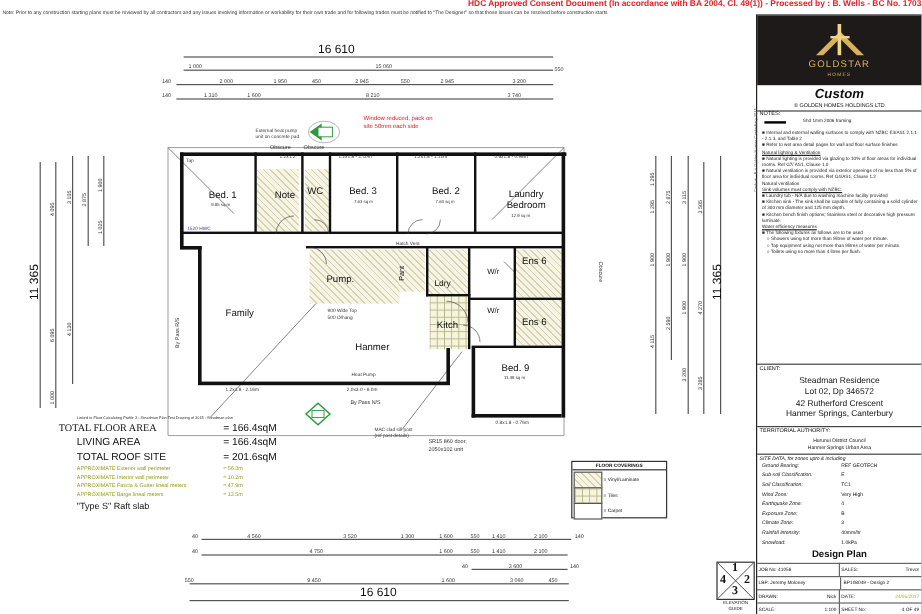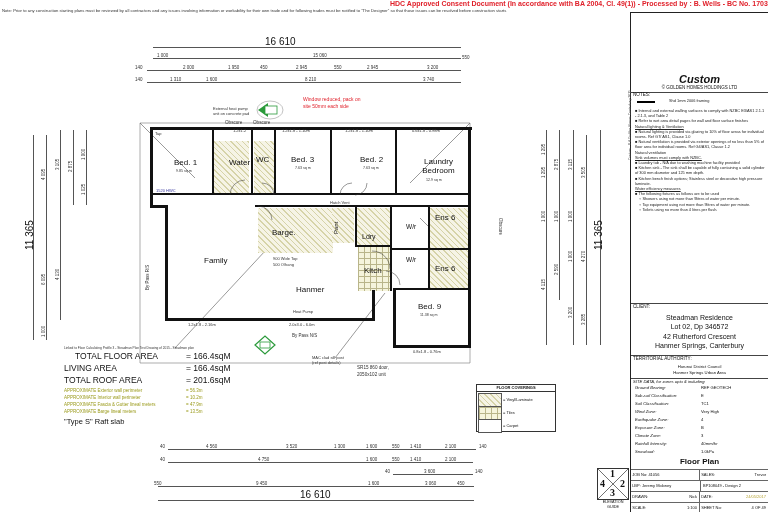--- a/index.html
+++ b/index.html
@@ -171,36 +171,36 @@
       <path d="M 200 75 A 12 12 0 0 1 212 63"></path>
       <path d="M 215 75 A 12 12 0 0 0 227 63"></path>
       <path d="M 118 86 A 14 14 0 0 1 132 100"></path>
       <path d="M 232 131 A 18 18 0 0 1 250 149"></path>
       <path d="M 260 165 A 14 14 0 0 0 246 151"></path>
     </g>
   </svg>
 
   <div class="room-label" style="left:174px;top:158px;">Bed. 1</div>
   <div class="room-area" style="left:176px;top:169px;">9.85 sq m</div>
-  <div class="room-label" style="left:229px;top:158px;">Water</div>
+  <div class="room-label" style="left:229px;top:158px;">Note</div>
   <div class="room-label" style="left:256px;top:155px;">WC</div>
   <div class="room-label" style="left:291px;top:155px;">Bed. 3</div>
   <div class="room-area" style="left:295px;top:166px;">7.63 sq m</div>
   <div class="room-label" style="left:360px;top:155px;">Bed. 2</div>
   <div class="room-area" style="left:363px;top:166px;">7.63 sq m</div>
   <div class="room-label" style="left:416px;top:157px;width:45px;text-align:center;white-space:normal;line-height:9px;">Laundry Bedroom</div>
   <div class="room-area" style="left:426px;top:178px;">12.9 sq m</div>
-  <div class="room-label" style="left:272px;top:228px;">Barge.</div>
+  <div class="room-label" style="left:272px;top:228px;">Pump.</div>
   <div class="room-label vert" style="left:333px;top:234px;font-size:6px;">Pant</div>
   <div class="room-label" style="left:362px;top:233px;font-size:7px;">Ldry</div>
   <div class="room-label" style="left:435px;top:213px;">Ens 6</div>
   <div class="room-label" style="left:435px;top:264px;">Ens 6</div>
   <div class="room-label" style="left:406px;top:223px;font-size:6.5px;">W/r</div>
   <div class="room-label" style="left:406px;top:256px;font-size:6.5px;">W/r</div>
-  <div class="room-label" style="left:204px;top:256px;">Family</div>
+  <div class="room-label" style="left:188px;top:256px;">Family</div>
   <div class="room-label" style="left:296px;top:285px;">Hanmer</div>
   <div class="room-label" style="left:364px;top:266px;">Kitch</div>
   <div class="room-label" style="left:418px;top:302px;">Bed. 9</div>
   <div class="room-area" style="left:420px;top:313px;">11.38 sq m</div>
 
   <div class="red-note" style="left:303px;top:96px;">
     <div>Window reduced, pack on</div>
     <div>site 50mm each side</div>
   </div>
   <div class="small-note" style="left:213px;top:106px;line-height:5px;">
@@ -240,25 +240,25 @@
     <rect x="10" y="7" width="12" height="8" fill="#fff" stroke="#2a9a3a" stroke-width="0.8"></rect>
   </svg>
   <svg class="abs" style="left:253px;top:334px;" width="24" height="22">
     <polygon points="2,11 12,2 22,11 12,20" fill="#fff" stroke="#2a9a3a" stroke-width="1.2"></polygon>
     <rect x="7" y="8" width="10" height="6" fill="#fff" stroke="#2a9a3a" stroke-width="0.8"></rect>
   </svg>
 </div>
 
 <div>
   <div class="small-note" style="left:64px;top:346px;font-size:3.2px;">Linked to Floor Calculating Profile 3 - Steadman Plan Test Drawing of 2015 - Steadman plan</div>
-  <div class="area-row" style="left:75px;top:351px;">TOTAL FLOOR AREA</div>
+  <div class="area-row" style="left:49px;top:351px;font-family:Liberation Serif, serif;">TOTAL FLOOR AREA</div>
   <div class="area-row" style="left:186px;top:351px;">= 166.4sqM</div>
   <div class="area-row" style="left:64px;top:363px;">LIVING AREA</div>
   <div class="area-row" style="left:186px;top:363px;">= 166.4sqM</div>
-  <div class="area-row" style="left:64px;top:375px;">TOTAL ROOF AREA</div>
+  <div class="area-row" style="left:64px;top:375px;">TOTAL ROOF SITE</div>
   <div class="area-row" style="left:186px;top:375px;">= 201.6sqM</div>
   <div class="approx-row" style="left:64px;top:388px;">APPROXIMATE Exterior wall perimeter</div>
   <div class="approx-row" style="left:186px;top:388px;">= 56.3m</div>
   <div class="approx-row" style="left:64px;top:395px;">APPROXIMATE Interior wall perimeter</div>
   <div class="approx-row" style="left:186px;top:395px;">= 10.2m</div>
   <div class="approx-row" style="left:64px;top:402px;">APPROXIMATE Fascia &amp; Gutter lineal meters</div>
   <div class="approx-row" style="left:186px;top:402px;">= 47.9m</div>
   <div class="approx-row" style="left:64px;top:409px;">APPROXIMATE Barge lineal meters</div>
   <div class="approx-row" style="left:186px;top:409px;">= 13.5m</div>
   <div class="area-row" style="left:64px;top:417px;font-size:7.5px;">"Type S" Raft slab</div>
@@ -319,20 +319,29 @@
   <div class="elev-n" style="left:22px;top:9px;">2</div>
   <div class="elev-n" style="left:12px;top:18px;">3</div>
   <div class="elev-n" style="left:2px;top:9px;">4</div>
 </div>
 <div class="elev-lbl">
   <div>ELEVATION</div>
   <div>GUIDE</div>
 </div>
 
 <div class="tb">
+  <div class="tb-logo">
+    <svg class="abs" style="left:45px;top:5px;" width="48" height="30">
+      <polygon points="4,28 24,8 44,28 38,28 24,14 10,28" fill="#d9b25a"></polygon>
+      <rect x="22" y="2" width="3" height="26" fill="#f0d48a"></rect>
+      <rect x="16" y="12" width="16" height="2" fill="#f0d48a"></rect>
+    </svg>
+    <div class="tb-logo-text">GOLDSTAR</div>
+    <div class="tb-logo-sub">HOMES</div>
+  </div>
   <div class="tb-custom">Custom</div>
   <div class="tb-company">© GOLDEN HOMES HOLDINGS LTD</div>
   <div class="tb-hr" style="top:79px;"></div>
   <div class="tb-sec" style="top:79px;">NOTES:</div>
 
   <div class="tb-notes">
     <div style="position:relative;height:6px;">
       <span style="position:absolute;left:2px;top:2px;width:18px;border-top:2px solid #000;"></span>
       <span style="position:absolute;left:34px;top:-1px;">Shd 1mm 2006 framing</span>
     </div>
@@ -401,21 +410,21 @@
     </div>
   <div class="tb-site-row" style="top:428px;">
       <span class="k">Rainfall Intensity:</span>
       <span class="v">40mm/hr</span>
     </div>
   <div class="tb-site-row" style="top:436px;">
       <span class="k">Snowload:</span>
       <span class="v">1.0kPa</span>
     </div>
 
-  <div class="tb-floorplan">Floor Plan</div>
+  <div class="tb-floorplan">Design Plan</div>
 
   <div class="tb-grid">
     <div class="tb-cell" style="left:0;top:0;width:68px;border-right:1px solid #666;">&nbsp;<span>JOB No:</span> <span>41056</span></div>
     <div class="tb-cell" style="left:69px;top:0;width:68px;">&nbsp;<span>SALES:</span> <span style="position:absolute;right:2px;">Trevor</span></div>
     <div class="tb-cell" style="left:0;top:11px;width:137px;">&nbsp;<span>LBP:</span> <span>Jeremy Moloney</span> <span style="position:absolute;left:69px;border-left:1px solid #666;padding-left:2px;">BP108049 - Design 2</span></div>
     <div class="tb-cell" style="left:0;top:22px;width:68px;border-right:1px solid #666;">&nbsp;<span>DRAWN:</span><span style="position:absolute;right:2px;">Nick</span></div>
     <div class="tb-cell" style="left:69px;top:22px;width:68px;">&nbsp;<span>DATE:</span><span style="position:absolute;right:2px;color:#b9a63a;">24/05/2017</span></div>
     <div class="tb-cell" style="left:0;top:33px;width:68px;border-right:1px solid #666;">&nbsp;<span>SCALE:</span><span style="position:absolute;right:2px;">1:100</span></div>
     <div class="tb-cell" style="left:69px;top:33px;width:68px;">&nbsp;<span>SHEET No:</span><span style="position:absolute;right:2px;">4 OF 49</span></div>
   </div>

